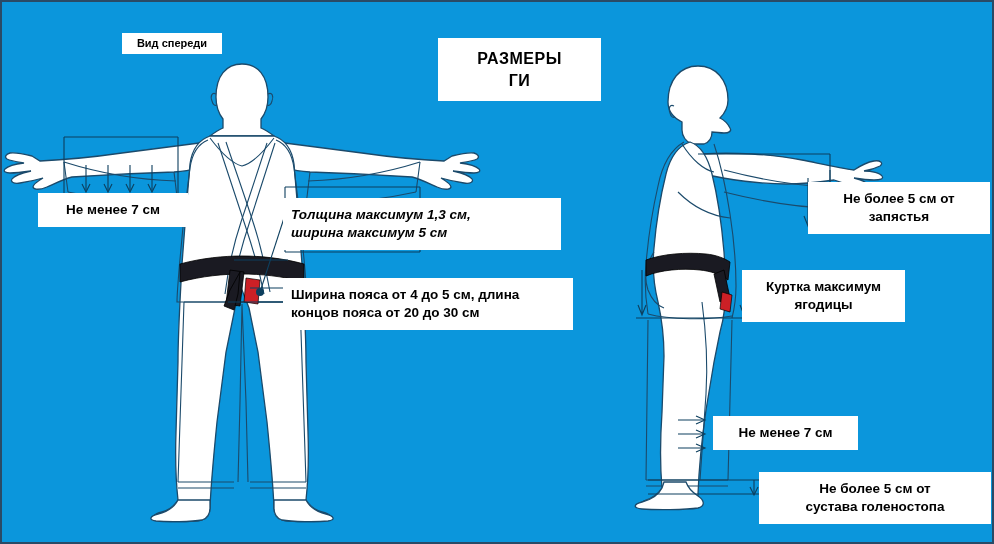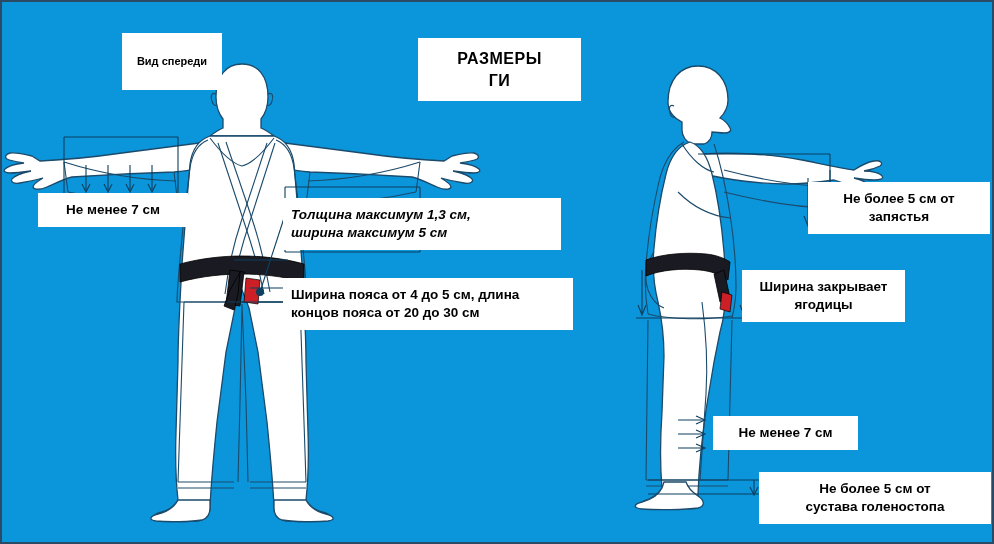--- a/index.html
+++ b/index.html
@@ -21,26 +21,26 @@
     font-weight:bold;
     line-height:1.35;
     padding:6px 10px;
     white-space:pre-line;
     z-index:40;
   }
   .lb-center { text-align:center; }
   .lb-left { text-align:left; }
 
   #title-box {
-    left:416px; top:36px; width:163px;
+    left:436px; top:36px; width:163px;
     font-size:16px; letter-spacing:0.5px;
     padding:10px 8px;
     text-align:center;
   }
-  #view-front-box { left:120px; top:31px; width:100px; font-size:11px; text-align:center; padding:21px 4px; }
+  #view-front-box { left:120px; top:31px; width:100px; font-size:11px; text-align:center; padding:3px 4px; }
   #view-side-box  { left:770px; top:31px; width:100px; font-size:11px; text-align:center; padding:5px 4px; }
 
   #lbl-sleeve-front { left:36px;  top:191px; width:150px; font-size:13.5px; text-align:center; padding:8px 6px; }
   #lbl-lapel        { left:281px; top:196px; width:278px; font-size:13.5px; padding:8px 8px; text-align:left;font-style:italic; }
   #lbl-belt         { left:281px; top:276px; width:290px; font-size:13.5px; padding:8px 8px; text-align:left; }
   #lbl-wrist        { left:806px; top:180px; width:182px; font-size:13.5px; text-align:center; padding:8px 6px; }
   #lbl-jacket       { left:740px; top:268px; width:163px; font-size:13.5px; text-align:center; padding:8px 6px; }
   #lbl-pant-side    { left:711px; top:414px; width:145px; font-size:13.5px; text-align:center; padding:8px 6px; }
   #lbl-ankle        { left:757px; top:470px; width:232px; font-size:13.5px; text-align:center; padding:8px 6px; }
 
@@ -225,21 +225,21 @@
 
   <div class="label-box lb-left" id="lbl-lapel">Толщина максимум 1,3 см,
  ширина максимум 5 см</div>
 
   <div class="label-box lb-left" id="lbl-belt">Ширина пояса от 4 до 5 см, длина
 концов пояса от 20 до 30 см</div>
 
   <div class="label-box lb-center" id="lbl-wrist">Не более 5 см от
 запястья</div>
 
-  <div class="label-box lb-center" id="lbl-jacket">Ширина закрывает
+  <div class="label-box lb-center" id="lbl-jacket">Куртка максимум
 ягодицы</div>
 
   <div class="label-box lb-center" id="lbl-pant-side">Не менее 7 см</div>
 
   <div class="label-box lb-center" id="lbl-ankle">Не более 5 см от
 сустава голеностопа</div>
 
 </div>
 
 </body></html>

